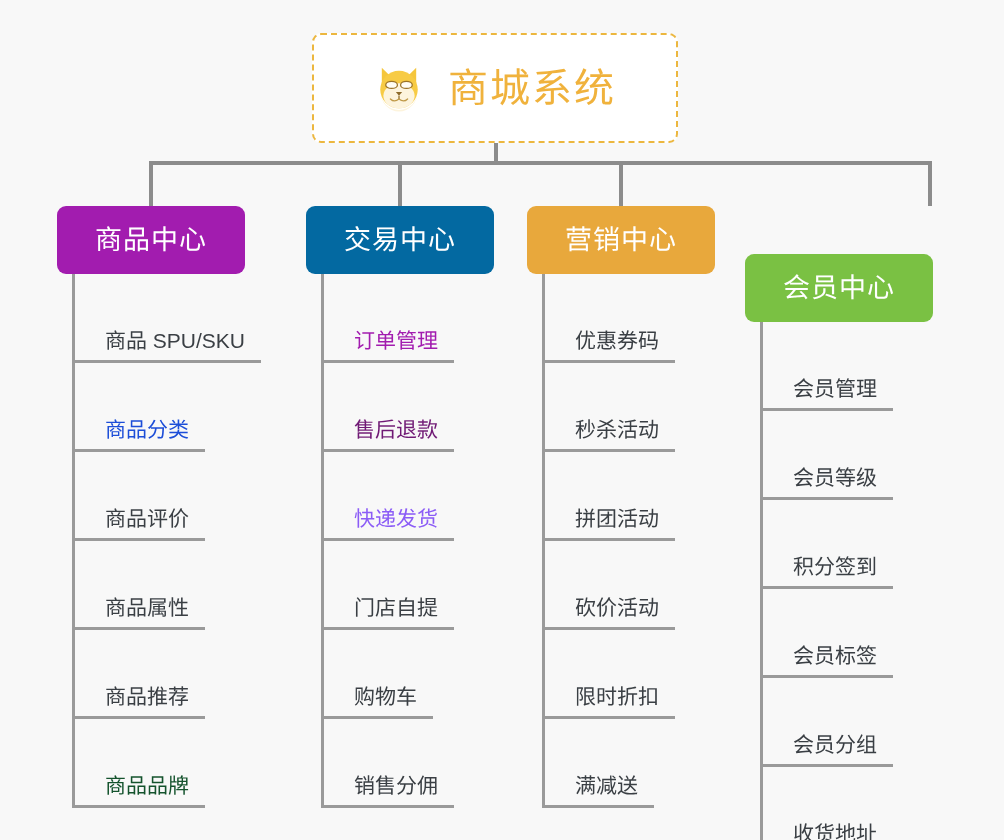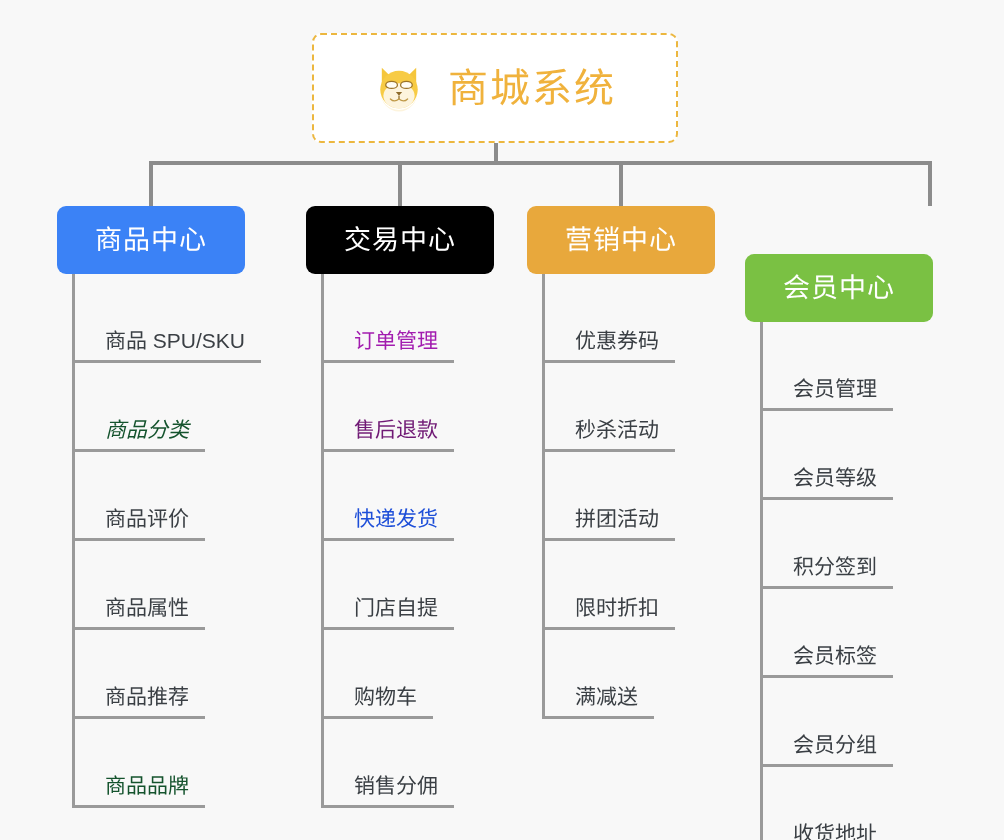--- a/index.html
+++ b/index.html
@@ -142,54 +142,54 @@
   </div>
 
   <div class="conn conn-stem" style="background: rgb(140, 140, 140);"></div>
   <div class="conn conn-bus" style="background: rgb(140, 140, 140);"></div>
   <div class="conn conn-drop" style="left: 149px; background: rgb(140, 140, 140);"></div>
   <div class="conn conn-drop" style="left: 398px; background: rgb(140, 140, 140);"></div>
   <div class="conn conn-drop" style="left: 619px; background: rgb(140, 140, 140);"></div>
   <div class="conn conn-drop" style="left: 928px; background: rgb(140, 140, 140);"></div>
 
   <div class="column" style="left:57px;">
-    <div class="col-header" style="background: #3b82f6;">商品中心</div>
+    <div class="col-header" style="background: #a21caf;">商品中心</div>
     <div class="col-body" style="border-left-color: rgb(154, 154, 154);">
       <div class="leaf">
           <span class="leaf-inner" style="border-bottom-color: rgb(154, 154, 154); color: rgb(58, 63, 68);">商品 SPU/SKU</span>
         </div>
       <div class="leaf">
-          <span class="leaf-inner" style="border-bottom-color: rgb(154, 154, 154); color: #14532d; font-style: italic;">商品分类</span>
+          <span class="leaf-inner" style="border-bottom-color: rgb(154, 154, 154); color: #1d4ed8;">商品分类</span>
         </div>
       <div class="leaf">
           <span class="leaf-inner" style="border-bottom-color: rgb(154, 154, 154); color: rgb(58, 63, 68);">商品评价</span>
         </div>
       <div class="leaf">
           <span class="leaf-inner" style="border-bottom-color: rgb(154, 154, 154); color: rgb(58, 63, 68);">商品属性</span>
         </div>
       <div class="leaf">
           <span class="leaf-inner" style="border-bottom-color: rgb(154, 154, 154); color: rgb(58, 63, 68);">商品推荐</span>
         </div>
       <div class="leaf">
           <span class="leaf-inner" style="border-bottom-color: rgb(154, 154, 154); color: #14532d;">商品品牌</span>
         </div>
     </div>
   </div>
 
   <div class="column" style="left:306px;">
-    <div class="col-header" style="background: #000000;">交易中心</div>
+    <div class="col-header" style="background: #0369a1;">交易中心</div>
     <div class="col-body" style="border-left-color: rgb(154, 154, 154);">
       <div class="leaf">
           <span class="leaf-inner" style="border-bottom-color: rgb(154, 154, 154); color: #a21caf;">订单管理</span>
         </div>
       <div class="leaf">
           <span class="leaf-inner" style="border-bottom-color: rgb(154, 154, 154); color: #701a75;">售后退款</span>
         </div>
       <div class="leaf">
-          <span class="leaf-inner" style="border-bottom-color: rgb(154, 154, 154); color: #1d4ed8;">快递发货</span>
+          <span class="leaf-inner" style="border-bottom-color: rgb(154, 154, 154); color: #8b5cf6;">快递发货</span>
         </div>
       <div class="leaf">
           <span class="leaf-inner" style="border-bottom-color: rgb(154, 154, 154); color: rgb(58, 63, 68);">门店自提</span>
         </div>
       <div class="leaf">
           <span class="leaf-inner" style="border-bottom-color: rgb(154, 154, 154); color: rgb(58, 63, 68);">购物车</span>
         </div>
       <div class="leaf">
           <span class="leaf-inner" style="border-bottom-color: rgb(154, 154, 154); color: rgb(58, 63, 68);">销售分佣</span>
         </div>
@@ -202,20 +202,23 @@
       <div class="leaf">
           <span class="leaf-inner" style="border-bottom-color: rgb(154, 154, 154); color: rgb(58, 63, 68);">优惠券码</span>
         </div>
       <div class="leaf">
           <span class="leaf-inner" style="border-bottom-color: rgb(154, 154, 154); color: rgb(58, 63, 68);">秒杀活动</span>
         </div>
       <div class="leaf">
           <span class="leaf-inner" style="border-bottom-color: rgb(154, 154, 154); color: rgb(58, 63, 68);">拼团活动</span>
         </div>
       <div class="leaf">
+          <span class="leaf-inner" style="border-bottom-color: rgb(154, 154, 154); color: rgb(58, 63, 68);">砍价活动</span>
+        </div>
+      <div class="leaf">
           <span class="leaf-inner" style="border-bottom-color: rgb(154, 154, 154); color: rgb(58, 63, 68);">限时折扣</span>
         </div>
       <div class="leaf">
           <span class="leaf-inner" style="border-bottom-color: rgb(154, 154, 154); color: rgb(58, 63, 68);">满减送</span>
         </div>
     </div>
   </div>
 
   <div class="column" style="left:745px;margin-top:48px;">
     <div class="col-header" style="background: rgb(122, 193, 67);">会员中心</div>

